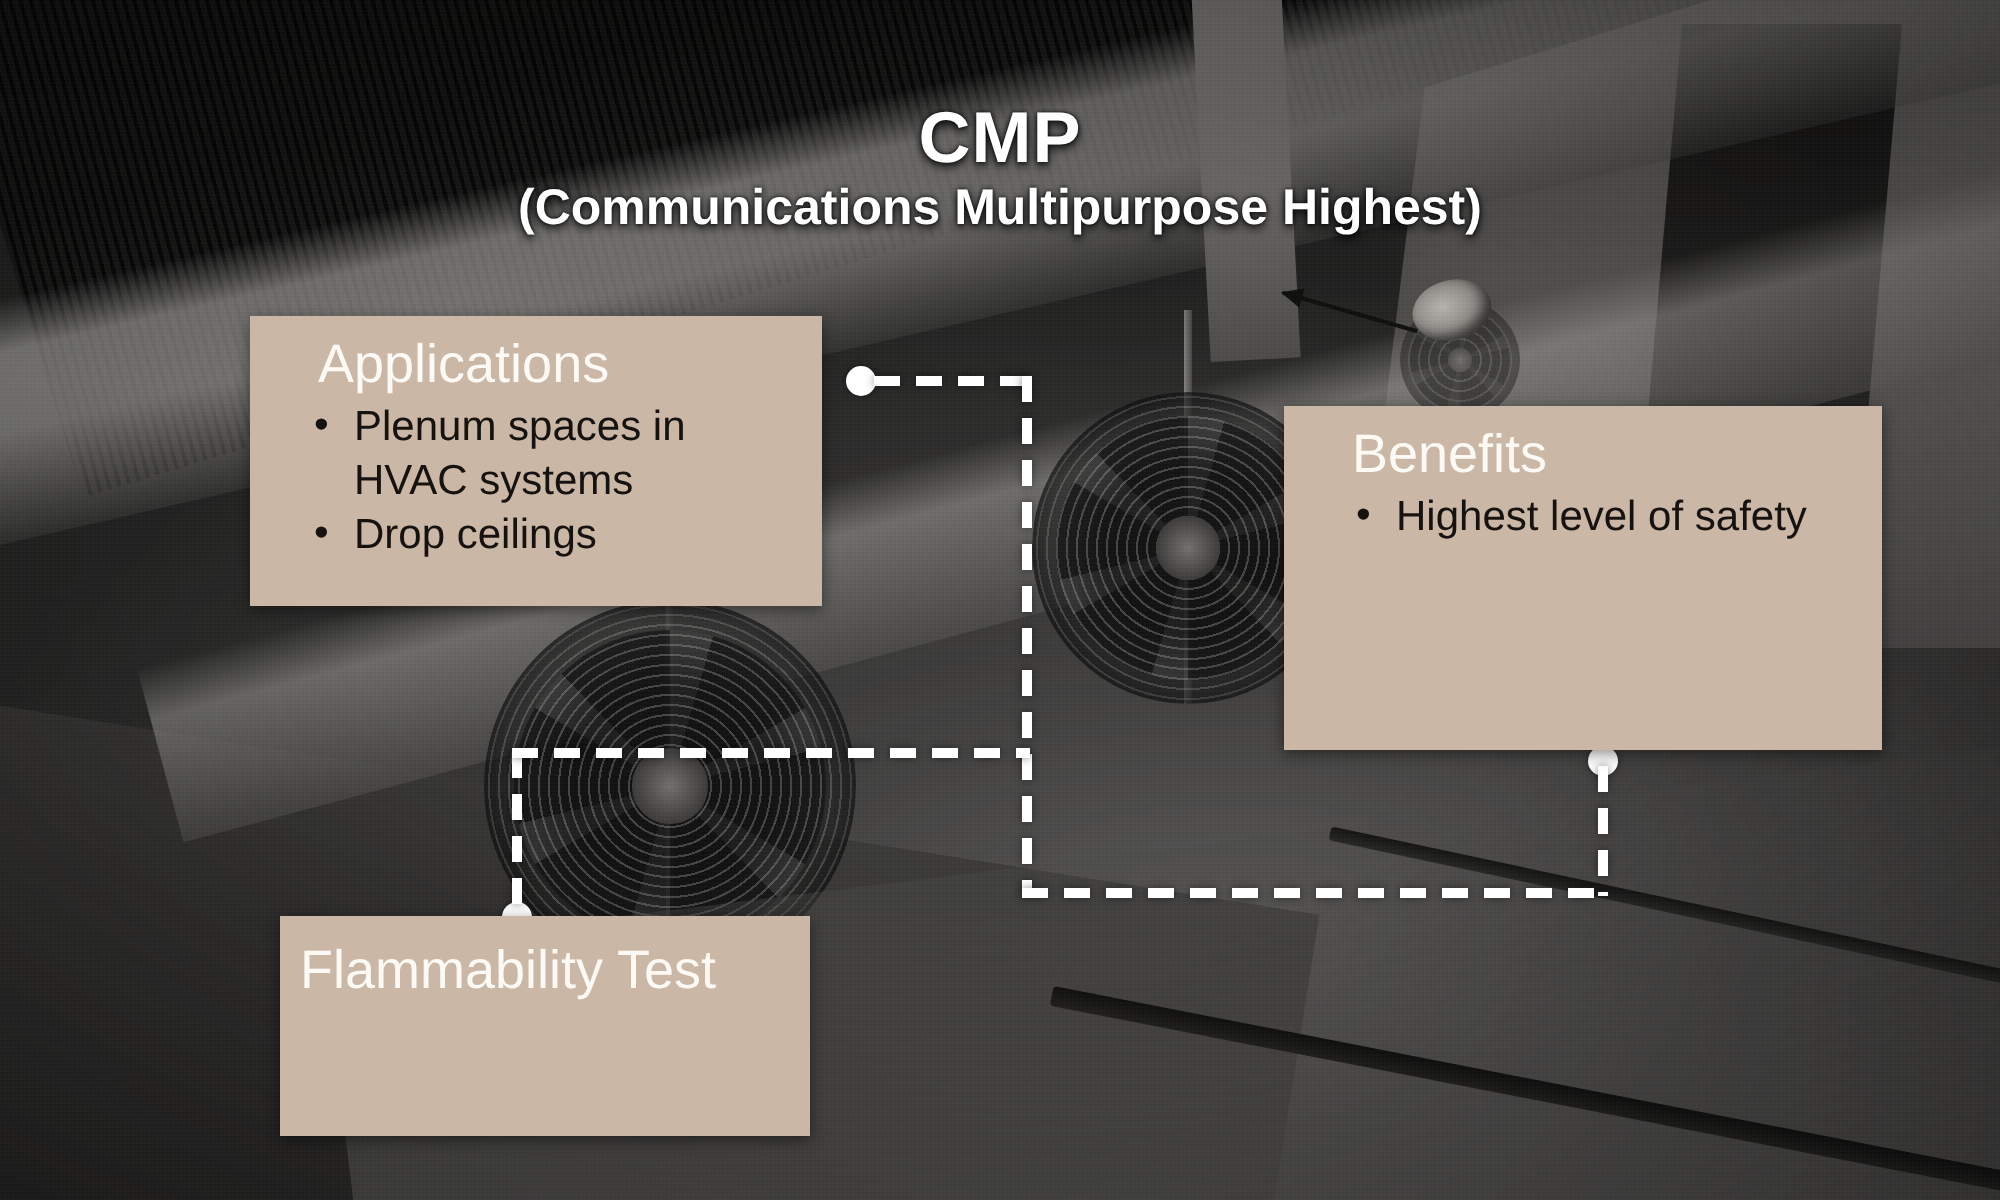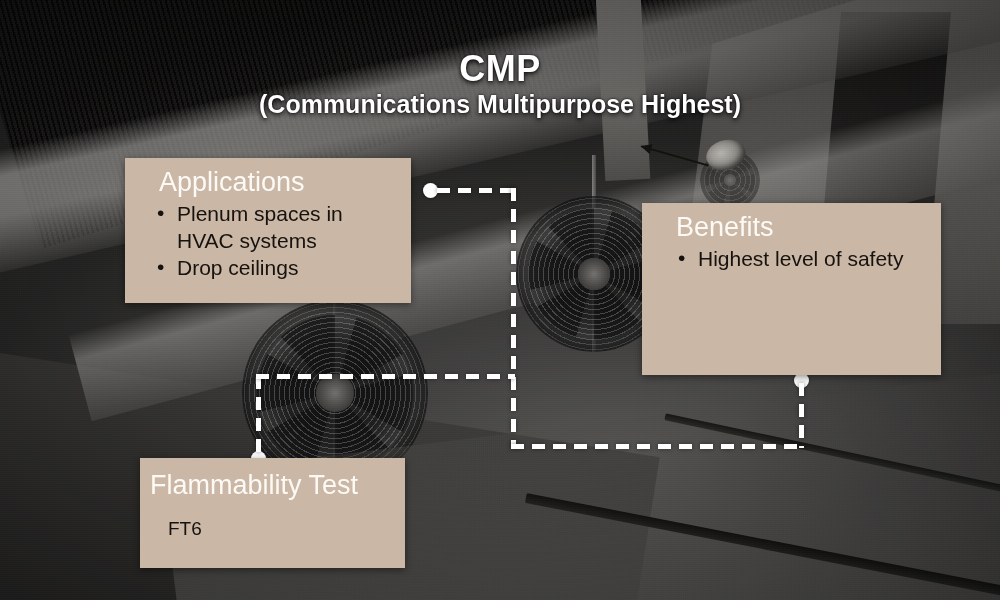--- a/index.html
+++ b/index.html
@@ -269,16 +269,15 @@
   <div class="card" id="card-applications">
     <div class="card-title">Applications</div>
     <ul class="card-list">
       <li>Plenum spaces in HVAC systems</li>
       <li>Drop ceilings</li>
     </ul>
   </div>
 
   <div class="card" id="card-flammability">
     <div class="card-title">Flammability Test</div>
-    <div class="plain-value">FT6</div>
   </div>
 
 </div>
 
 </body></html>

